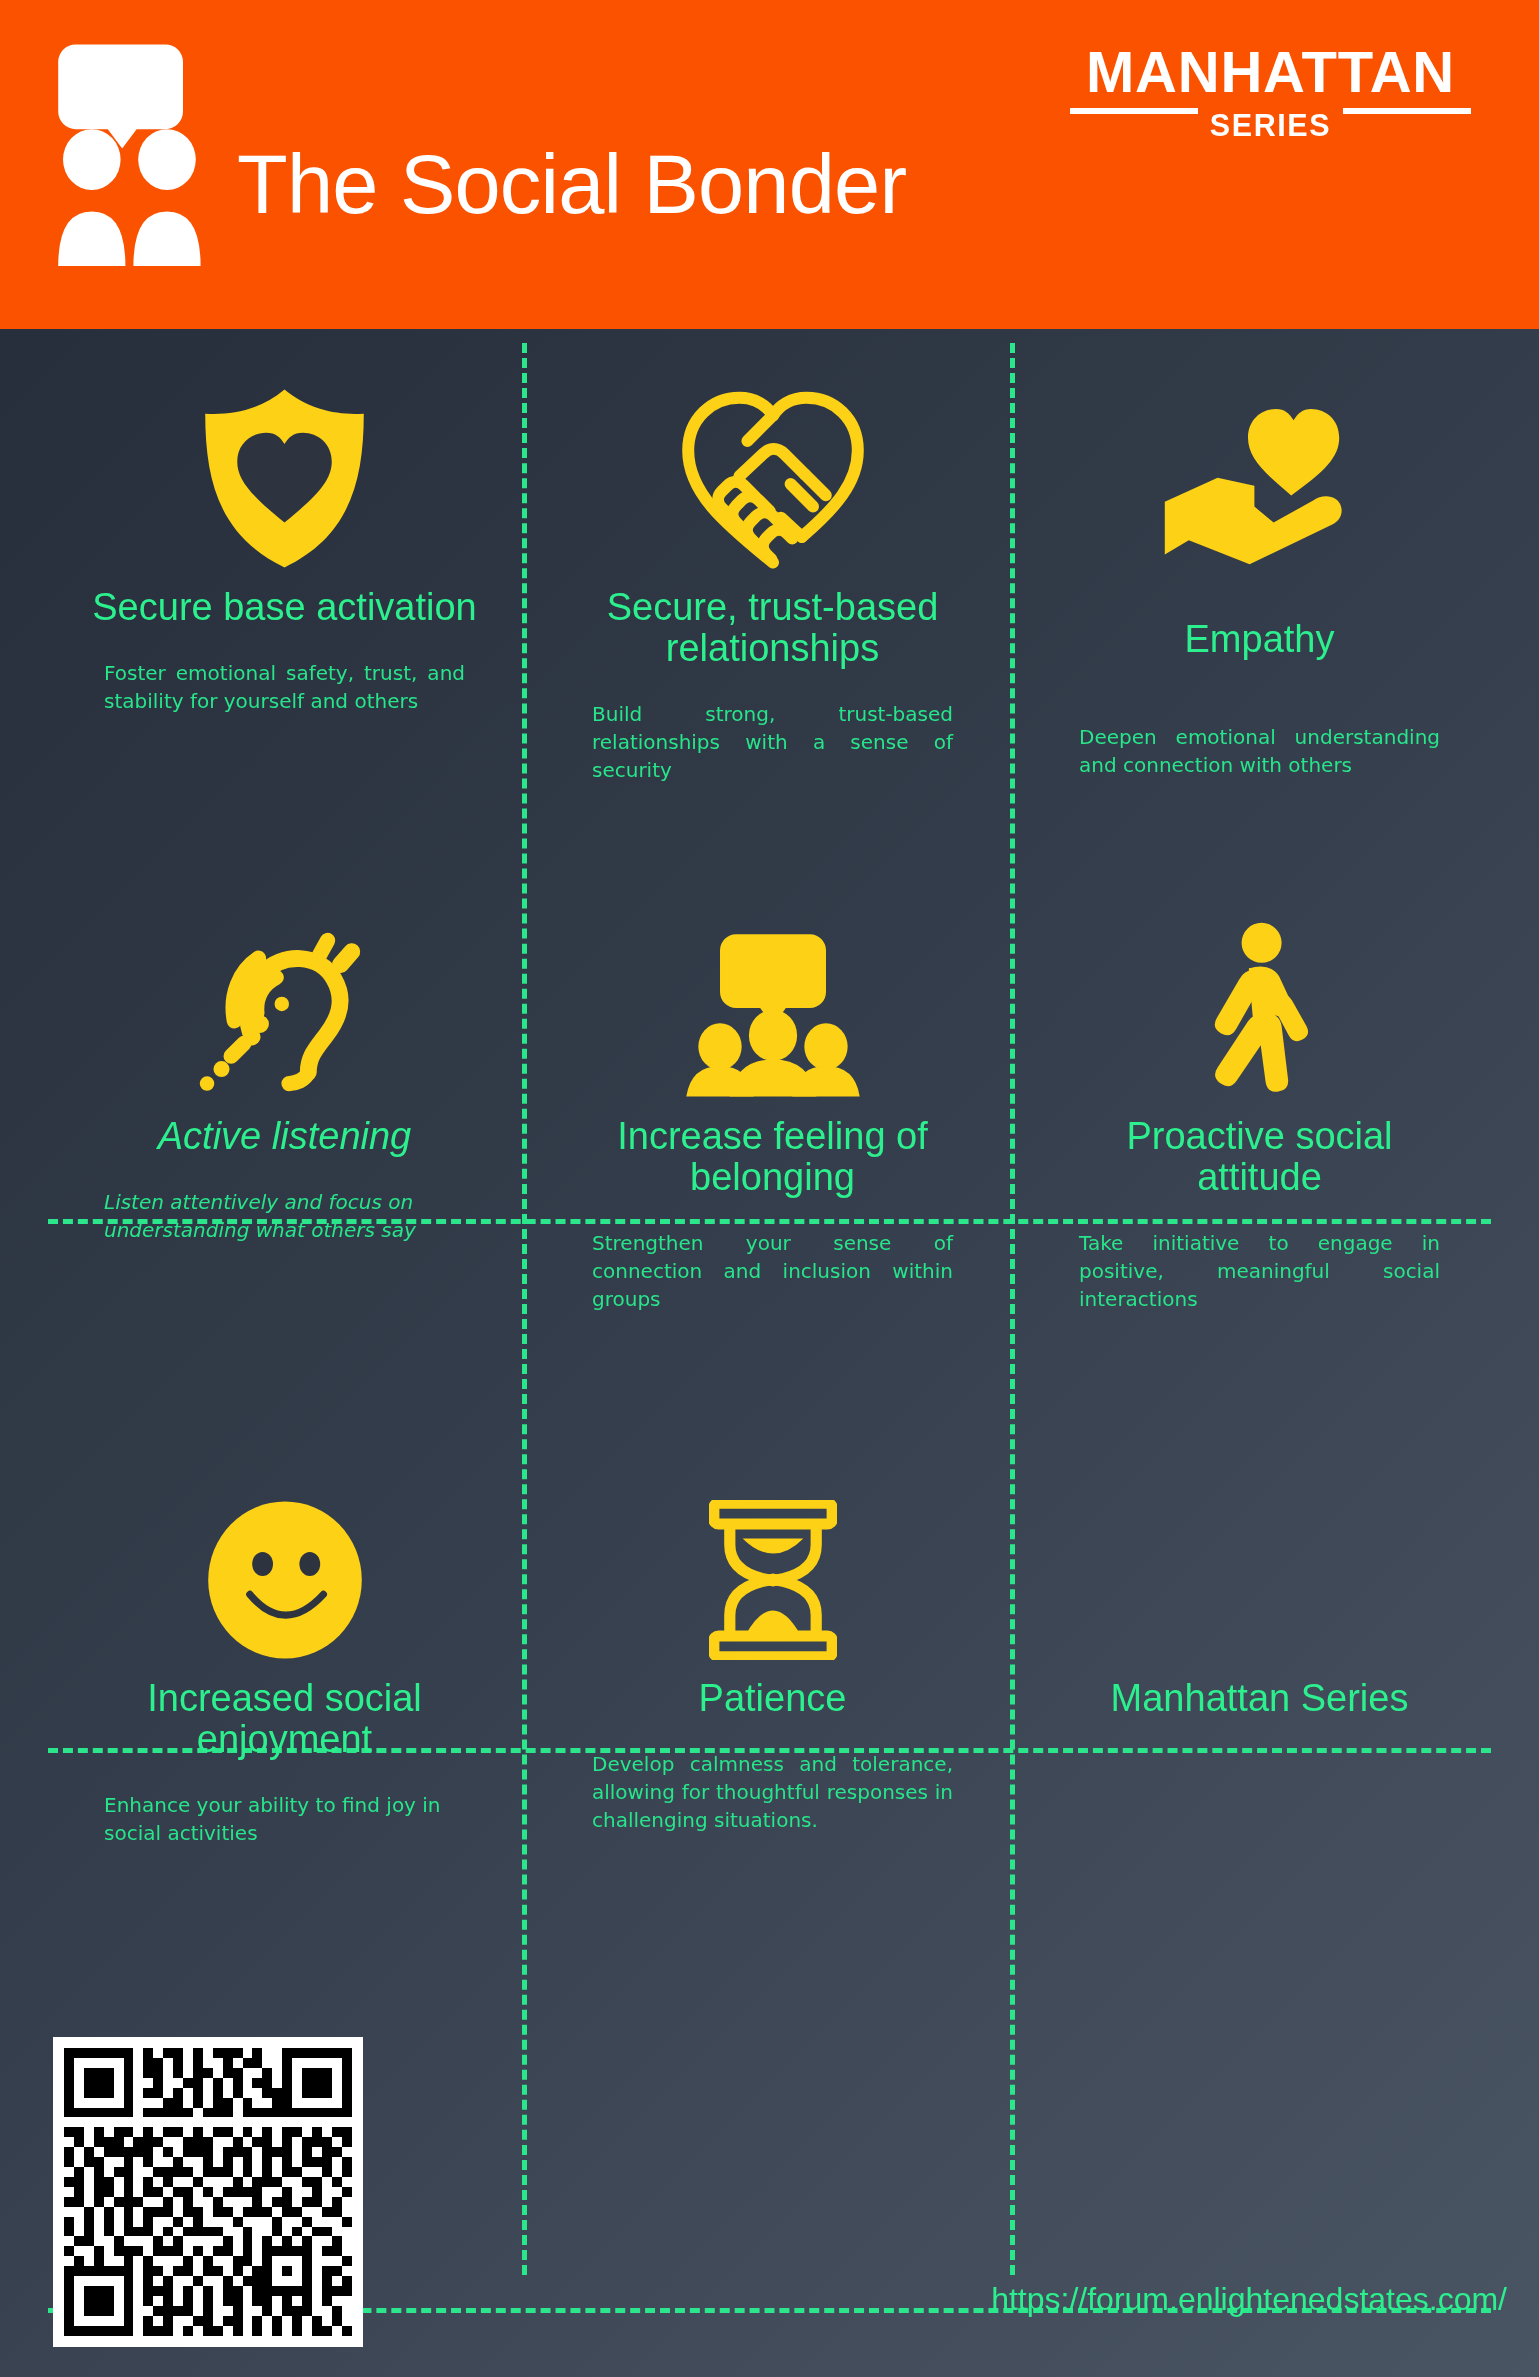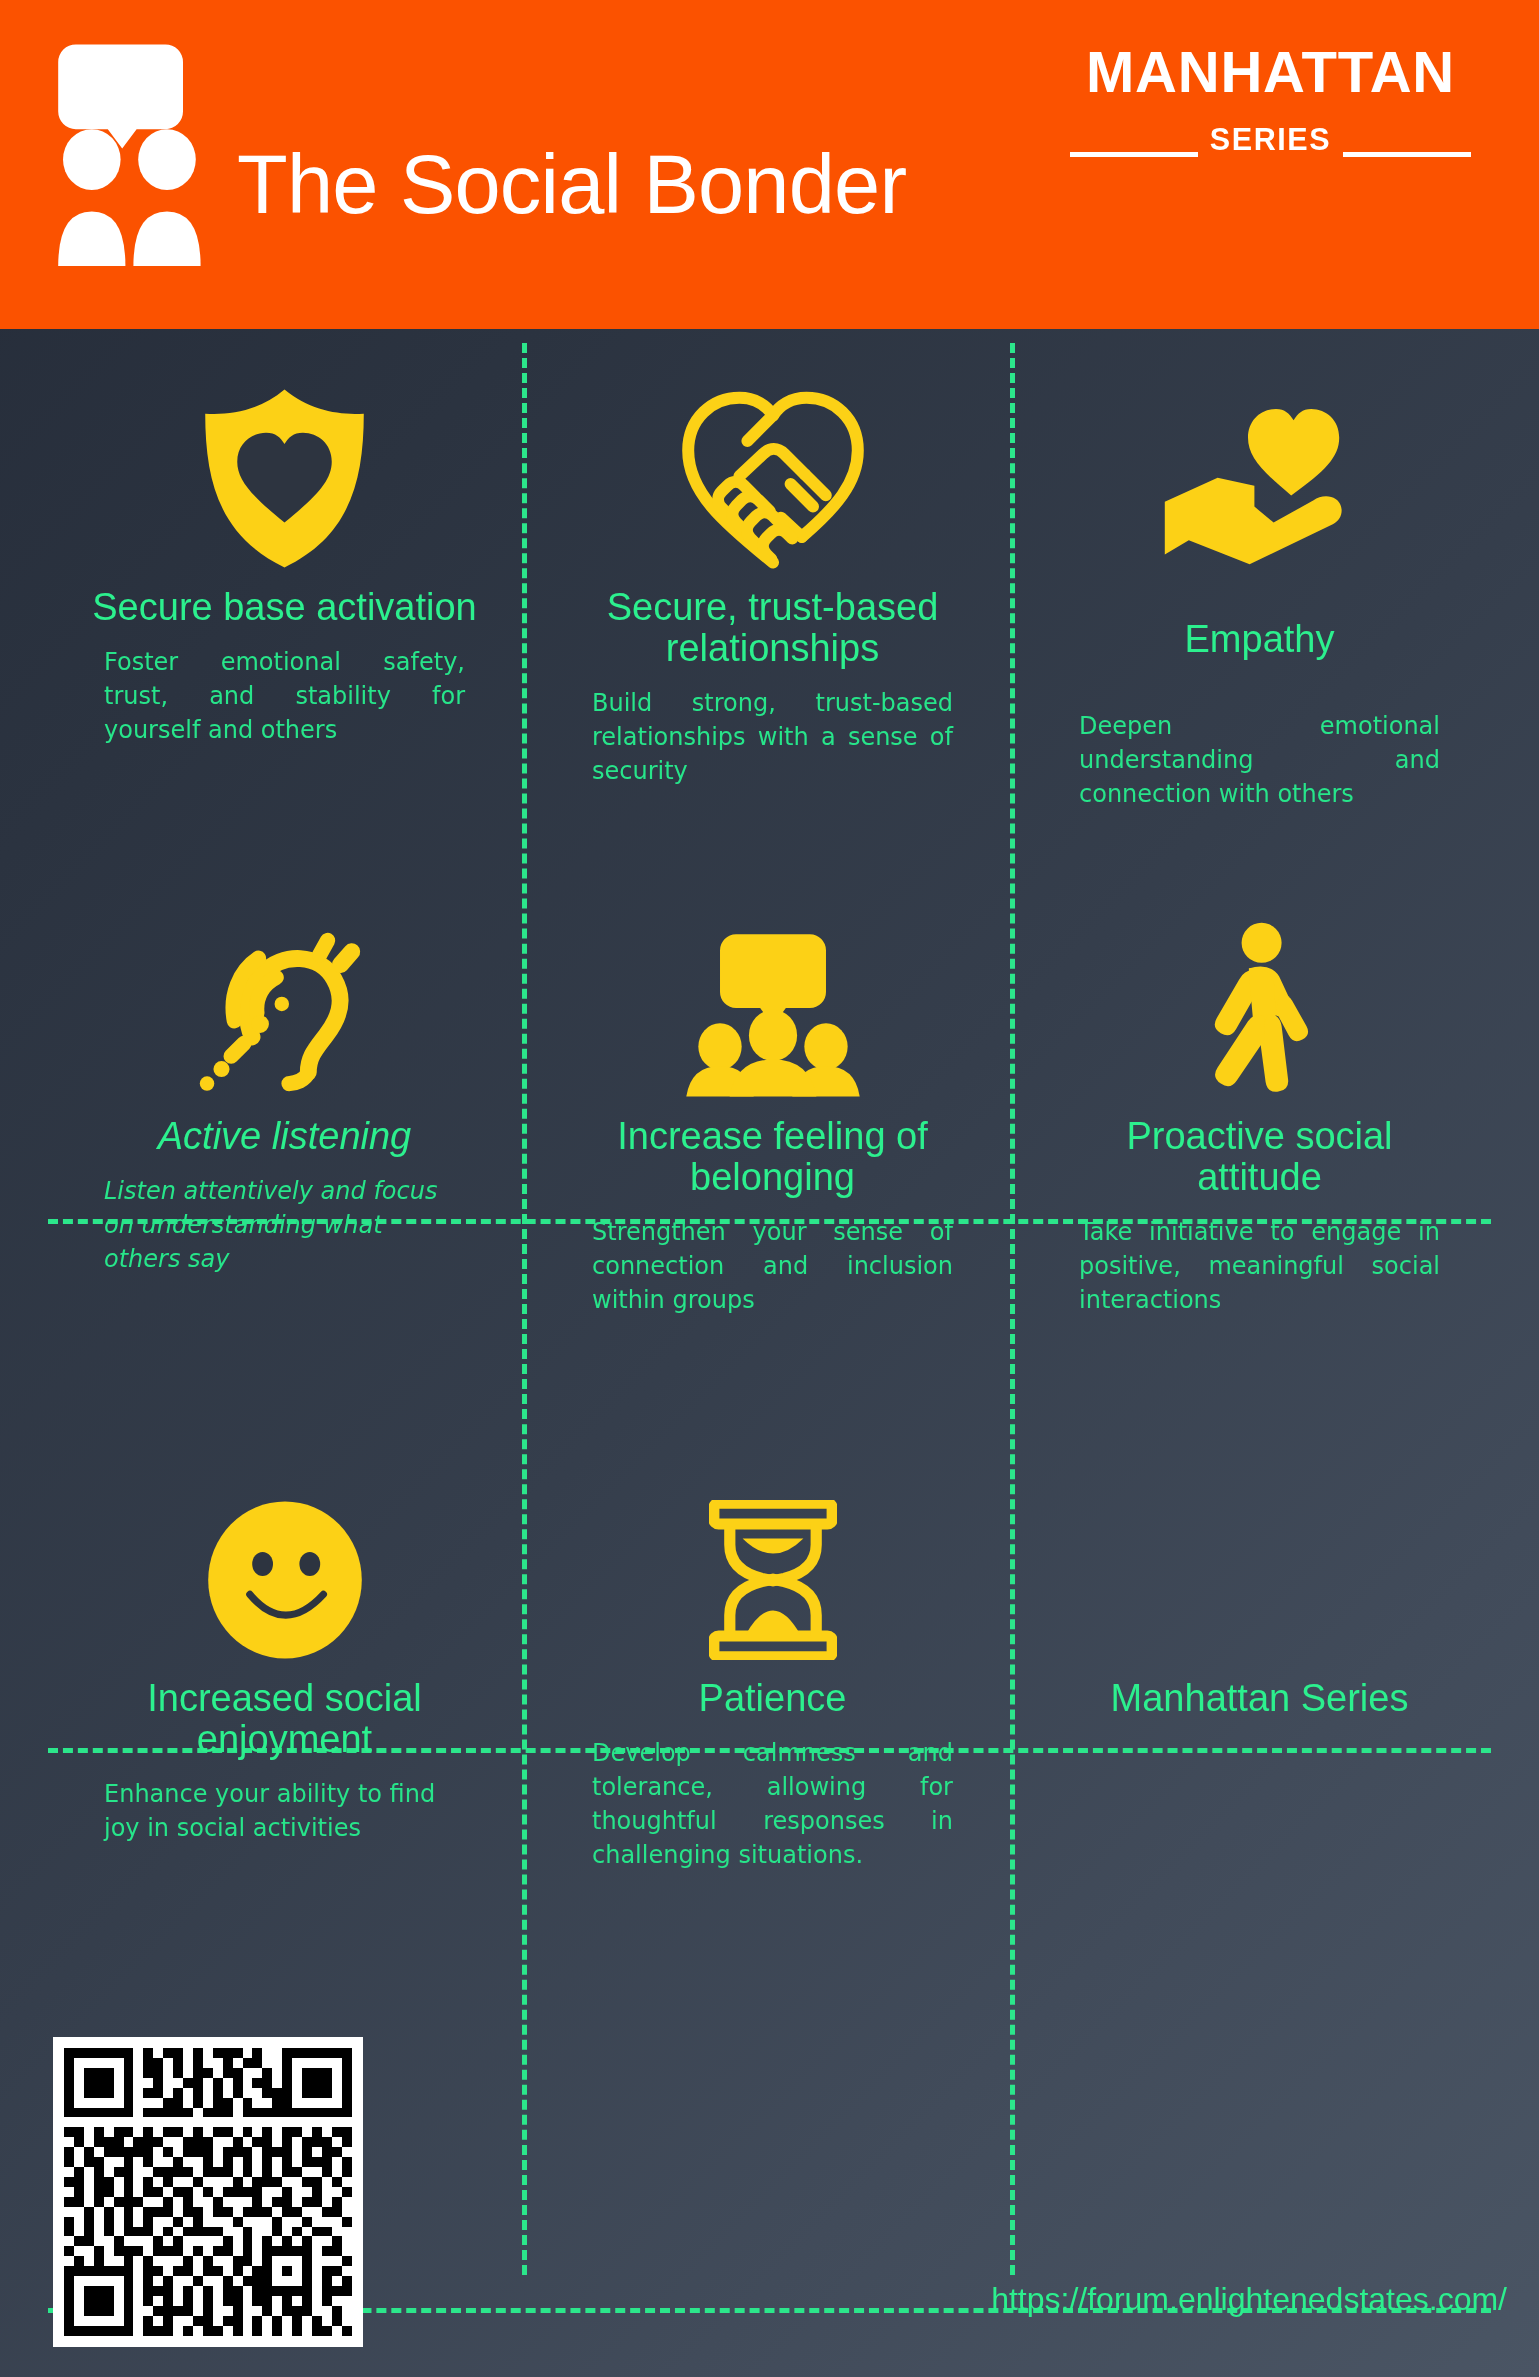--- a/index.html
+++ b/index.html
@@ -36,22 +36,22 @@
   .badge {
     position:absolute; right:45px; top:42px;
     width:449px;
     text-align:center;
   }
   .badge-top {
     font-size:58px; font-weight:bold; color:#ffffff;
     letter-spacing:0.8px; line-height:1.02; white-space:nowrap;
   }
   .badge-bottom {
-    display:flex; align-items:flex-end; justify-content:center;
-    gap:12px; margin-top:21px;
+    display:flex; align-items:flex-start; justify-content:center;
+    gap:12px; margin-top:7px;
   }
   .badge-rule { height:5.6px; background:#ffffff; flex:1 1 auto; max-width:128px; }
   .badge-sub {
     font-size:30.5px; font-weight:bold; color:#ffffff; letter-spacing:1.6px;
     white-space:nowrap;
   }
 
   
   .grid {
     position:absolute; left:0; top:329px;
@@ -71,24 +71,24 @@
     font-weight:normal;
     text-align:center;
     line-height:1.08;
     width:100%;
     margin-top:17.6px;
     font-family:"Liberation Sans Narrow","Liberation Sans", sans-serif;
     white-space:pre-line;
   }
   .cell-desc {
     color:#27e58a;
-    font-size:24px;
+    font-size:20px;
     line-height:1.42;
     text-align:justify;
-    margin-top:17px;
+    margin-top:31px;
     font-family:"DejaVu Sans", sans-serif;
   }
 
   
   .dash-h {
     position:absolute; height:0;
     border-top:5.6px dashed #2ce68b;
   }
   .dash-v {
     position:absolute; width:0;

